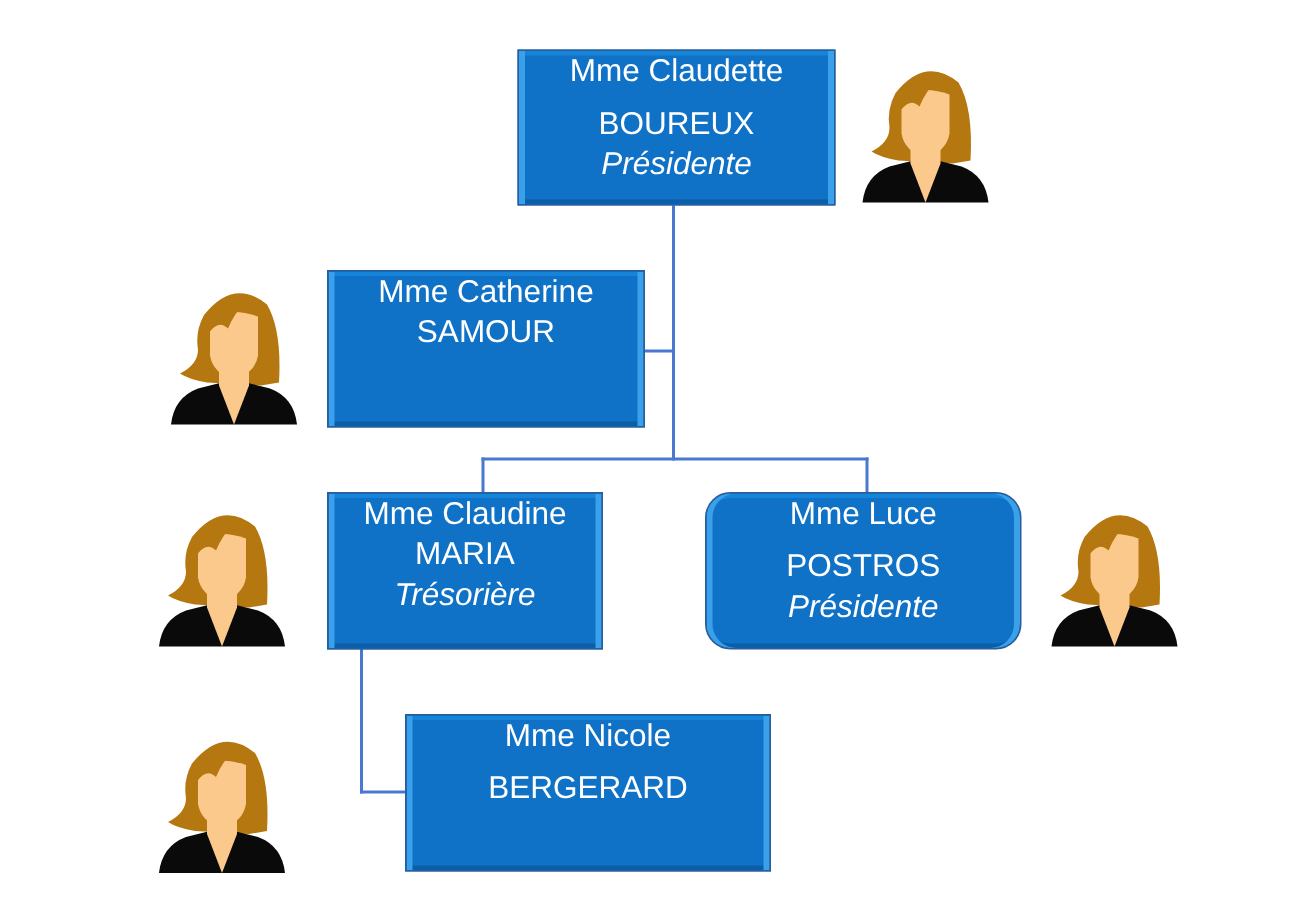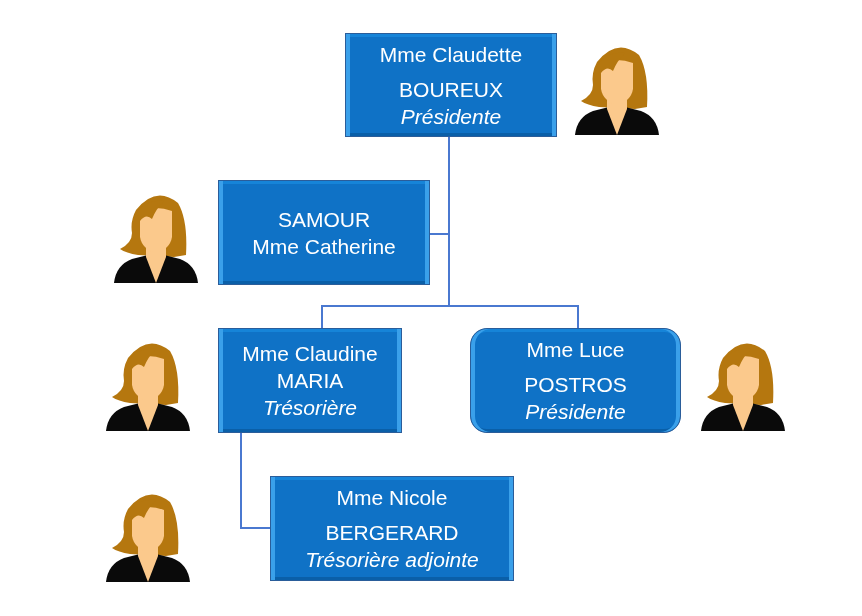--- a/index.html
+++ b/index.html
@@ -7,21 +7,21 @@
          font-family: "Liberation Sans", sans-serif; }
   .canvas { position: absolute; left: 0; top: 0; width: 862px; height: 616px; }
   .line { position: absolute; background: #4a78d0; }
   .box {
     position: absolute; box-sizing: border-box;
     background: #0f72c6;
     border: 1px solid #2a5d9a;
     box-shadow: inset 4px 0 0 #3aa0ea, inset -4px 0 0 #3aa0ea,
                 inset 0 3px 0 #1684d8, inset 0 -3px 0 #0a5fa8;
     color: #ffffff; text-align: center;
-    display: flex; flex-direction: column; justify-content: center; align-items: center;
+    display: flex; flex-direction: column; align-items: center;
     font-size: 21px; line-height: 27px;
   }
   .box .gap { height: 8px; }
   .box .role { font-style: italic; }
   .avatar { position: absolute; width: 100px; height: 100px; }
 </style>
 </head>
 <body>
 
 <svg width="0" height="0" style="position:absolute">
@@ -55,22 +55,22 @@
     <div>Mme Claudette</div>
     <div class="gap"></div>
     <div>BOUREUX</div>
     <div class="role">Présidente</div>
   </div>
   <svg class="avatar" style="left:567px;top:37px;">
       <use href="#woman"></use>
     </svg>
 
   <div class="box" style="left:218px;top:180px;width:212px;height:105px;">
+    <div>Mme Catherine</div>
     <div>SAMOUR</div>
-    <div>Mme Catherine</div>
   </div>
   <svg class="avatar" style="left:106px;top:185px;">
       <use href="#woman"></use>
     </svg>
 
   <div class="box" style="left:218px;top:328px;width:184px;height:105px;">
     <div>Mme Claudine</div>
     <div>MARIA</div>
     <div class="role">Trésorière</div>
   </div>
@@ -85,19 +85,18 @@
     <div class="role">Présidente</div>
   </div>
   <svg class="avatar" style="left:693px;top:333px;">
       <use href="#woman"></use>
     </svg>
 
   <div class="box" style="left:270px;top:476px;width:244px;height:105px;">
     <div>Mme Nicole</div>
     <div class="gap"></div>
     <div>BERGERARD</div>
-    <div class="role">Trésorière adjointe</div>
   </div>
   <svg class="avatar" style="left:98px;top:484px;">
       <use href="#woman"></use>
     </svg>
 
 </div>
 
 </body></html>

